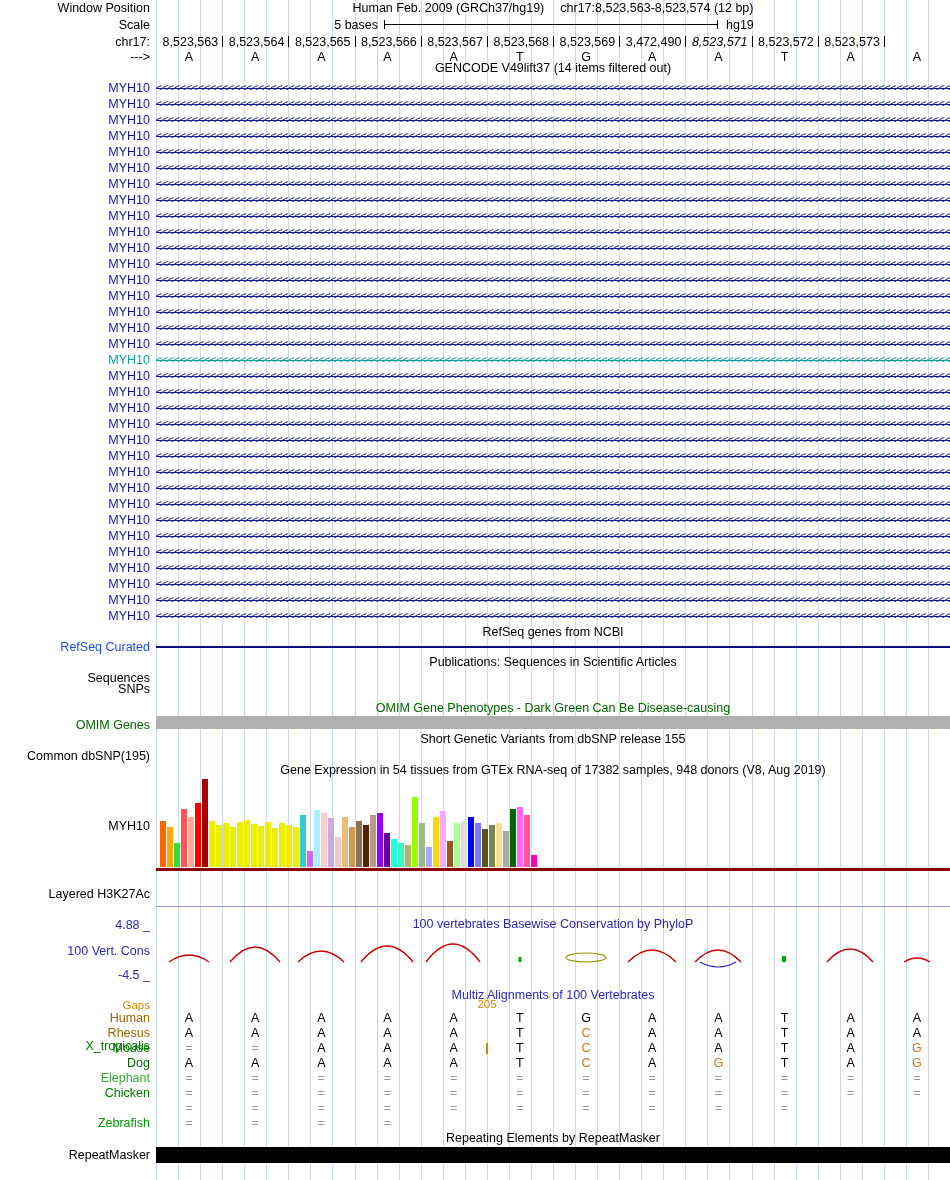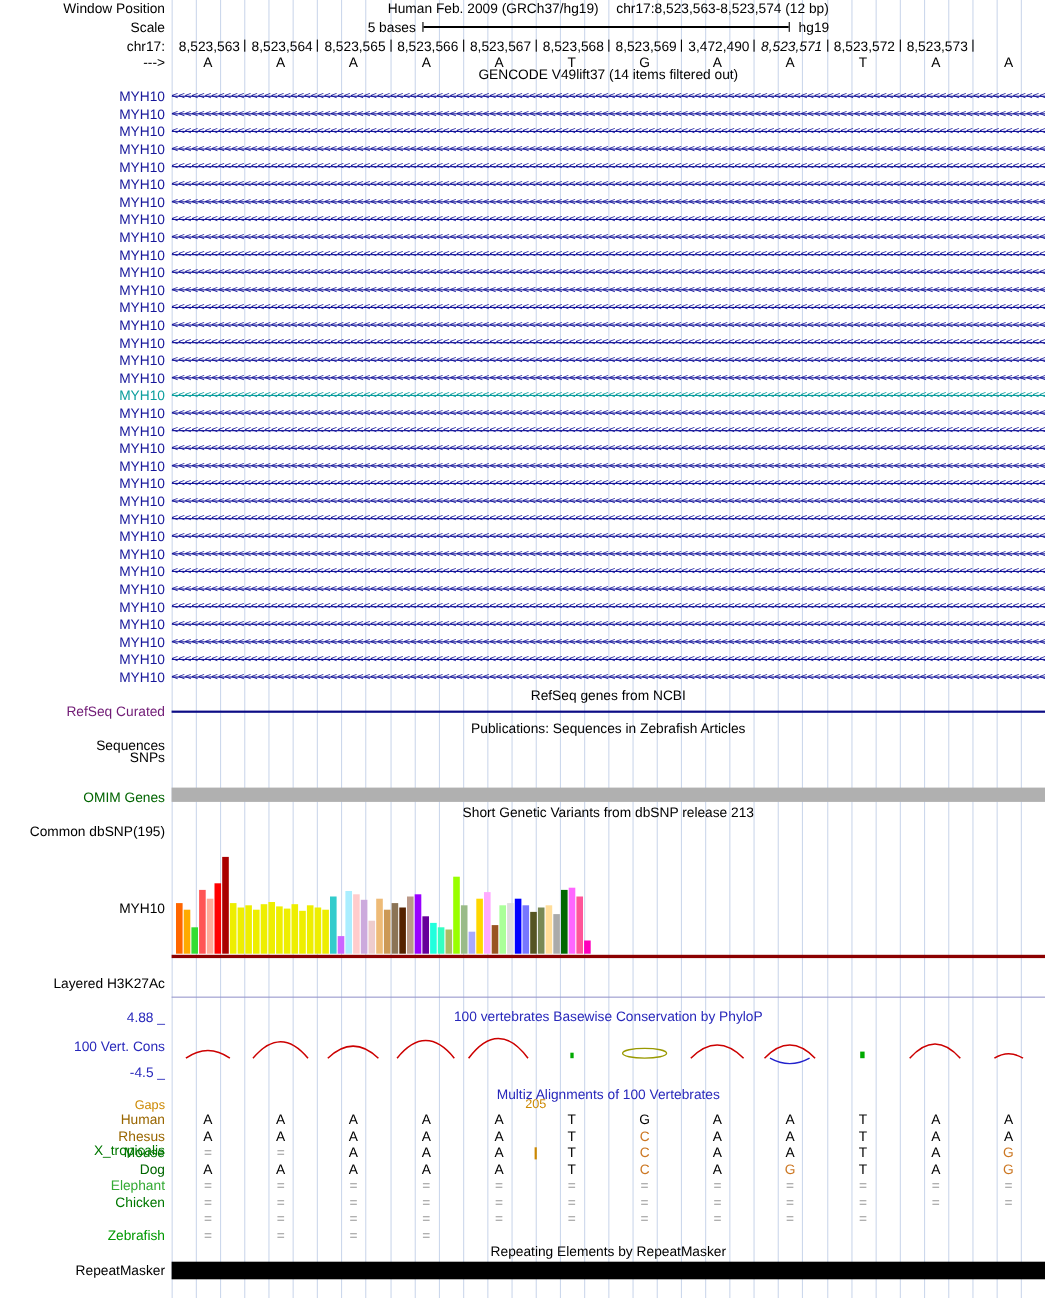--- a/index.html
+++ b/index.html
@@ -3,21 +3,21 @@
 <meta charset="utf-8">
 <style>
   html,body{margin:0;padding:0;background:#fff;}
   #app{position:relative;width:950px;height:1180px;background:#fff;overflow:hidden;
        font-family:"Liberation Sans",sans-serif;font-size:12.5px;color:#000;}
   .gridline{position:absolute;top:0;height:1180px;width:1px;background:#ccd8ec;}
   .gutter-label{position:absolute;left:0;width:150px;text-align:right;white-space:nowrap;line-height:14px;}
   .center-row{position:absolute;left:156px;width:794px;text-align:center;white-space:nowrap;line-height:14px;}
   .track-title{position:absolute;left:156px;width:794px;text-align:center;white-space:nowrap;line-height:13px;}
   .sp{display:inline-block;width:16px;}
-  .c-navy{color:#701a75;}
+  .c-navy{color:#1d4ed8;}
   .c-green{color:#006400;}
   .c-blue{color:#2828bb;}
   .c-orange{color:#cc8800;}
   #scale-text{position:absolute;left:156px;top:18px;width:222px;text-align:right;}
   #scale-bar{position:absolute;left:384px;top:20px;width:332px;height:9px;
              border-left:1px solid #000;border-right:1px solid #000;
              background:linear-gradient(rgba(0,0,0,0) 4px,#000 4px,#000 5px,rgba(0,0,0,0) 5px);}
   #scale-db{position:absolute;left:726px;top:18px;}
   .ruler-num{position:absolute;top:35px;text-align:right;white-space:nowrap;}
   .ruler-tick{position:absolute;top:36px;width:1px;height:11px;background:#000;}
@@ -202,30 +202,32 @@
       <div class="gene-label" style="top: 592px; color: rgb(22, 22, 154);">MYH10</div>
       <div class="gene-row" style="top: 592px; color: rgb(22, 22, 154);">&lt;&lt;&lt;&lt;&lt;&lt;&lt;&lt;&lt;&lt;&lt;&lt;&lt;&lt;&lt;&lt;&lt;&lt;&lt;&lt;&lt;&lt;&lt;&lt;&lt;&lt;&lt;&lt;&lt;&lt;&lt;&lt;&lt;&lt;&lt;&lt;&lt;&lt;&lt;&lt;&lt;&lt;&lt;&lt;&lt;&lt;&lt;&lt;&lt;&lt;&lt;&lt;&lt;&lt;&lt;&lt;&lt;&lt;&lt;&lt;&lt;&lt;&lt;&lt;&lt;&lt;&lt;&lt;&lt;&lt;&lt;&lt;&lt;&lt;&lt;&lt;&lt;&lt;&lt;&lt;&lt;&lt;&lt;&lt;&lt;&lt;&lt;&lt;&lt;&lt;&lt;&lt;&lt;&lt;&lt;&lt;&lt;&lt;&lt;&lt;&lt;&lt;&lt;&lt;&lt;&lt;&lt;&lt;&lt;&lt;&lt;&lt;&lt;&lt;&lt;&lt;&lt;&lt;&lt;&lt;&lt;&lt;&lt;&lt;&lt;&lt;&lt;&lt;&lt;&lt;&lt;&lt;</div>
       <div class="gene-label" style="top: 608px; color: rgb(22, 22, 154);">MYH10</div>
       <div class="gene-row" style="top: 608px; color: rgb(22, 22, 154);">&lt;&lt;&lt;&lt;&lt;&lt;&lt;&lt;&lt;&lt;&lt;&lt;&lt;&lt;&lt;&lt;&lt;&lt;&lt;&lt;&lt;&lt;&lt;&lt;&lt;&lt;&lt;&lt;&lt;&lt;&lt;&lt;&lt;&lt;&lt;&lt;&lt;&lt;&lt;&lt;&lt;&lt;&lt;&lt;&lt;&lt;&lt;&lt;&lt;&lt;&lt;&lt;&lt;&lt;&lt;&lt;&lt;&lt;&lt;&lt;&lt;&lt;&lt;&lt;&lt;&lt;&lt;&lt;&lt;&lt;&lt;&lt;&lt;&lt;&lt;&lt;&lt;&lt;&lt;&lt;&lt;&lt;&lt;&lt;&lt;&lt;&lt;&lt;&lt;&lt;&lt;&lt;&lt;&lt;&lt;&lt;&lt;&lt;&lt;&lt;&lt;&lt;&lt;&lt;&lt;&lt;&lt;&lt;&lt;&lt;&lt;&lt;&lt;&lt;&lt;&lt;&lt;&lt;&lt;&lt;&lt;&lt;&lt;&lt;&lt;&lt;&lt;&lt;&lt;&lt;&lt;&lt;</div>
     </div>
 
   <div class="track-title" style="top:626px">RefSeq genes from NCBI</div>
   <div class="gutter-label c-navy" style="top:640px">RefSeq Curated</div>
   <div id="refseq-line"></div>
 
-  <div class="track-title" style="top:656px">Publications: Sequences in Zebrafish Articles</div>
+  <div class="track-title" style="top:656px">Publications: Sequences in Scientific Articles</div>
   <div class="gutter-label" style="top:671px">Sequences</div>
   <div class="gutter-label" style="top:682px">SNPs</div>
 
+  <div class="track-title c-green" style="top:702px">OMIM Gene Phenotypes - Dark Green Can Be Disease-causing</div>
   <div id="omim-bar"></div>
   <div class="gutter-label c-green" style="top:718px">OMIM Genes</div>
 
-  <div class="track-title" style="top:733px">Short Genetic Variants from dbSNP release 213</div>
+  <div class="track-title" style="top:733px">Short Genetic Variants from dbSNP release 155</div>
   <div class="gutter-label" style="top:749px">Common dbSNP(195)</div>
 
+  <div class="track-title" style="top:764px">Gene Expression in 54 tissues from GTEx RNA-seq of 17382 samples, 948 donors (V8, Aug 2019)</div>
   <div class="gutter-label" style="top:819px">MYH10</div>
   <div id="gtex-bars">
       <div class="gtex-bar" style="left: 160px; top: 821px; height: 46px; background: rgb(255, 102, 0);"></div>
       <div class="gtex-bar" style="left: 167px; top: 827px; height: 40px; background: rgb(255, 170, 0);"></div>
       <div class="gtex-bar" style="left: 174px; top: 843px; height: 24px; background: rgb(51, 221, 51);"></div>
       <div class="gtex-bar" style="left: 181px; top: 809px; height: 58px; background: rgb(255, 85, 85);"></div>
       <div class="gtex-bar" style="left: 188px; top: 817px; height: 50px; background: rgb(255, 170, 153);"></div>
       <div class="gtex-bar" style="left: 195px; top: 803px; height: 64px; background: rgb(255, 0, 0);"></div>
       <div class="gtex-bar" style="left: 202px; top: 779px; height: 88px; background: rgb(170, 0, 0);"></div>
       <div class="gtex-bar" style="left: 209px; top: 821px; height: 46px; background: rgb(238, 238, 0);"></div>

